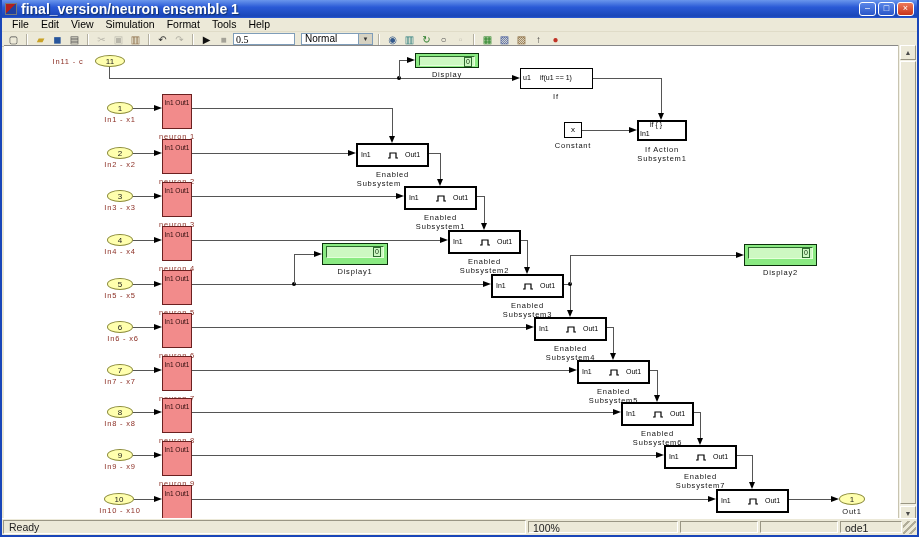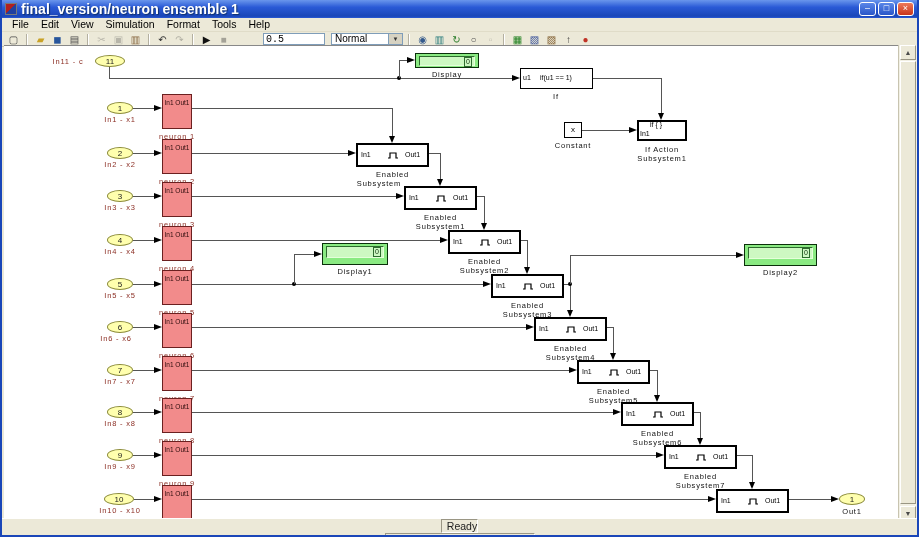--- a/index.html
+++ b/index.html
@@ -17,21 +17,21 @@
         color:#fff;text-align:center;box-sizing:border-box;cursor:default;}
   .wbtn.blue{background:linear-gradient(180deg,#5a86e8,#2a56c8);}
   .wbtn.red{background:linear-gradient(180deg,#ee7a5a,#c8341a);}
   #menubar{height:13px;display:flex;align-items:center;padding-left:4px;background:#ece9d8;border-bottom:1px solid #e0dcc8;}
   .menuitem{font-size:10.5px;color:#000;padding:0 6px;line-height:13px;}
   #toolbar{height:14px;display:flex;align-items:center;padding:0 4px;background:#ece9d8;border-bottom:1px solid #c8c4b0;gap:2px;}
   .ticon{width:15px;height:13px;font-size:10px;line-height:13px;text-align:center;cursor:default;}
   .ticon.off{opacity:.32;}
   .tsep{width:1px;height:11px;background:#b4b0a0;margin:0 3px;border-right:1px solid #fff;}
   #simtime{width:62px;height:12px;font-size:10px;border:1px solid #7f9db9;padding:0 2px;
-           font-family:Liberation Mono, monospace;box-sizing:border-box;margin-left:30px;}
+           font-family:Liberation Serif, serif;box-sizing:border-box;}
   #combo{width:72px;height:12px;background:#fff;border:1px solid #7f9db9;display:flex;align-items:center;
          font-size:10px;box-sizing:border-box;margin-left:4px;}
   #combo-text{flex:1;padding-left:3px;line-height:10px;}
   #combo-arrow{width:13px;height:10px;background:#d6d2c2;border-left:1px solid #7f9db9;font-size:6px;
                line-height:10px;text-align:center;color:#333;}
   
   #canvas{position:absolute;left:2px;top:45px;width:897px;height:476px;background:#fff;
           border-top:1px solid #888;overflow:hidden;}
   #vscroll{position:absolute;right:0;top:45px;width:18px;height:476px;background:#f2f0e4;border-left:1px solid #c8c4b0;}
   .sbtn{position:absolute;left:1px;width:16px;height:15px;background:#ece9d8;border:1px solid;
@@ -51,21 +51,21 @@
   .thinblock{position:absolute;background:#fff;border:1px solid #000;box-sizing:border-box;}
   .portlbl{position:absolute;font-size:7px;color:#000;white-space:nowrap;}
   .blabel{position:absolute;transform:translateX(-50%);font-size:7.5px;letter-spacing:.8px;color:#111;white-space:pre;text-align:left;}
   .rlabel{color:#8c2f25;}
   .display{position:absolute;background:#8aea82;border:1px solid #0a300a;box-sizing:border-box;}
   .dispwin{position:absolute;left:4px;right:4px;background:#cdf8c2;border:1px solid;border-color:#2d6b2d #e4ffda #e4ffda #2d6b2d;}
   .dispval{position:absolute;right:2px;top:0;font-size:7px;color:#0a2a0a;line-height:8px;border:1px solid #2d6b2d;padding:0 1px;background:#cdf8c2;}
   .pulse{position:absolute;transform:translateX(-50%);}
   
   #statusbar{position:absolute;left:0;right:0;bottom:0;height:16px;background:#ece9d8;border-top:1px solid #fff;
-             display:flex;align-items:center;font-size:10.5px;color:#222;flex-direction:column;}
+             display:flex;align-items:center;font-size:10.5px;color:#222;}
   #status-ready{flex:1;padding-left:5px;border:1px solid;border-color:#9a9684 #fff #fff #9a9684;height:12px;line-height:12px;margin:0 1px;}
   .spanel{border:1px solid;border-color:#9a9684 #fff #fff #9a9684;height:12px;line-height:12px;margin:0 1px;padding-left:4px;box-sizing:border-box;}
   #grip{width:13px;height:13px;margin-right:1px;
         background:repeating-linear-gradient(135deg,transparent 0 3px,#b0ac98 3px 5px);}
 </style>
 </head>
 <body>
 
 <div id="titlebar">
   <div id="appicon"></div>
@@ -197,21 +197,21 @@
     <div class="blabel rlabel" style="left: 116px; top: 245px;">In5 - x5</div>
     <div class="wire" style="left: 129px; top: 238px; width: 21px; height: 1px;"></div>
     <div class="ar" style="left: 150px; top: 235px;"></div>
     <div class="neuron" style="left: 158px; top: 224px; width: 30px; height: 35px;">
       <div class="nports">In1 Out1</div>
     </div>
     <div class="blabel rlabel" style="left: 173px; top: 262px;">neuron 5</div>
     <div class="wire" style="left: 188px; top: 238px; width: 291px; height: 1px;"></div>
     <div class="ar" style="left: 479px; top: 235px;"></div>
     <div class="oval" style="left: 103px; top: 275px; width: 26px; height: 12px; line-height: 11px;">6</div>
-    <div class="blabel rlabel" style="left: 112px; top: 288px;">In6 - x6</div>
+    <div class="blabel rlabel" style="left: 119px; top: 288px;">In6 - x6</div>
     <div class="wire" style="left: 129px; top: 281px; width: 21px; height: 1px;"></div>
     <div class="ar" style="left: 150px; top: 278px;"></div>
     <div class="neuron" style="left: 158px; top: 267px; width: 30px; height: 35px;">
       <div class="nports">In1 Out1</div>
     </div>
     <div class="blabel rlabel" style="left: 173px; top: 305px;">neuron 6</div>
     <div class="wire" style="left: 188px; top: 281px; width: 334px; height: 1px;"></div>
     <div class="ar" style="left: 522px; top: 278px;"></div>
     <div class="oval" style="left: 103px; top: 318px; width: 26px; height: 12px; line-height: 11px;">7</div>
     <div class="blabel rlabel" style="left: 116px; top: 331px;">In7 - x7</div>

